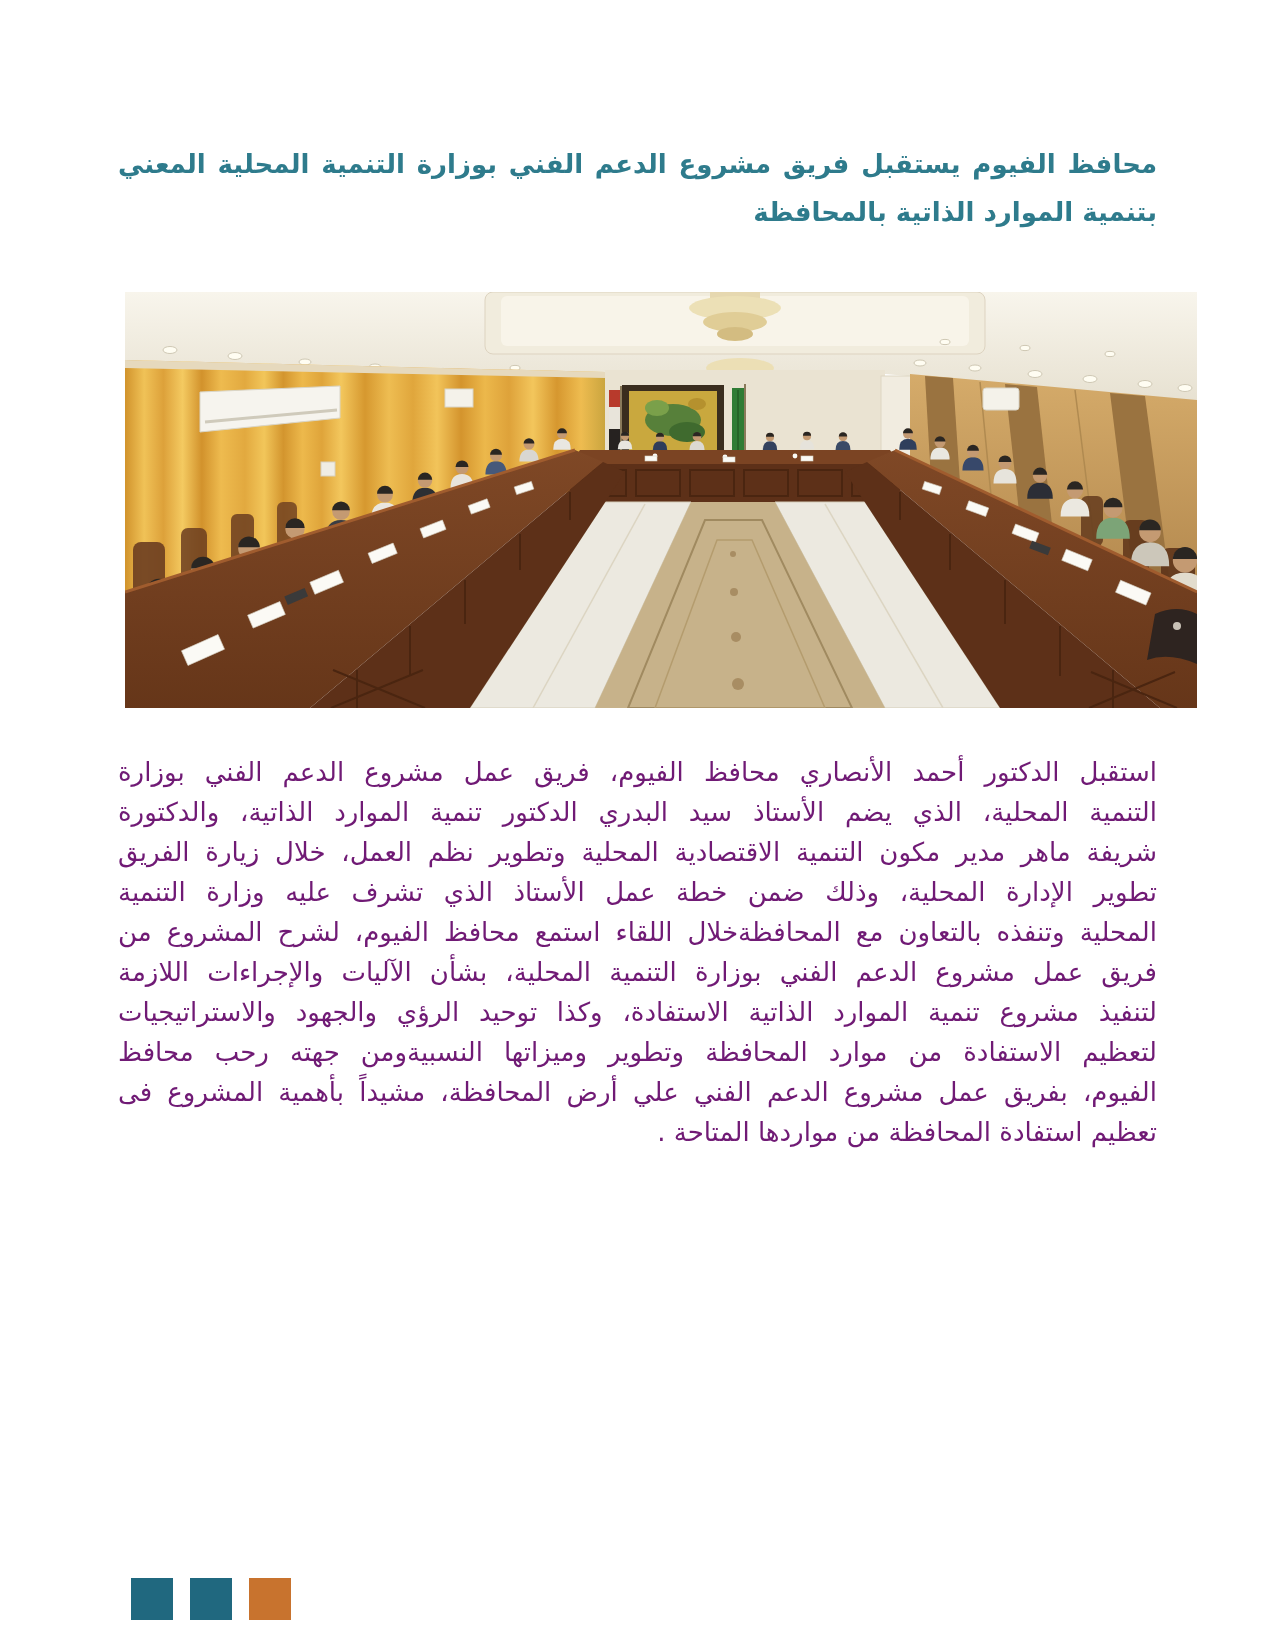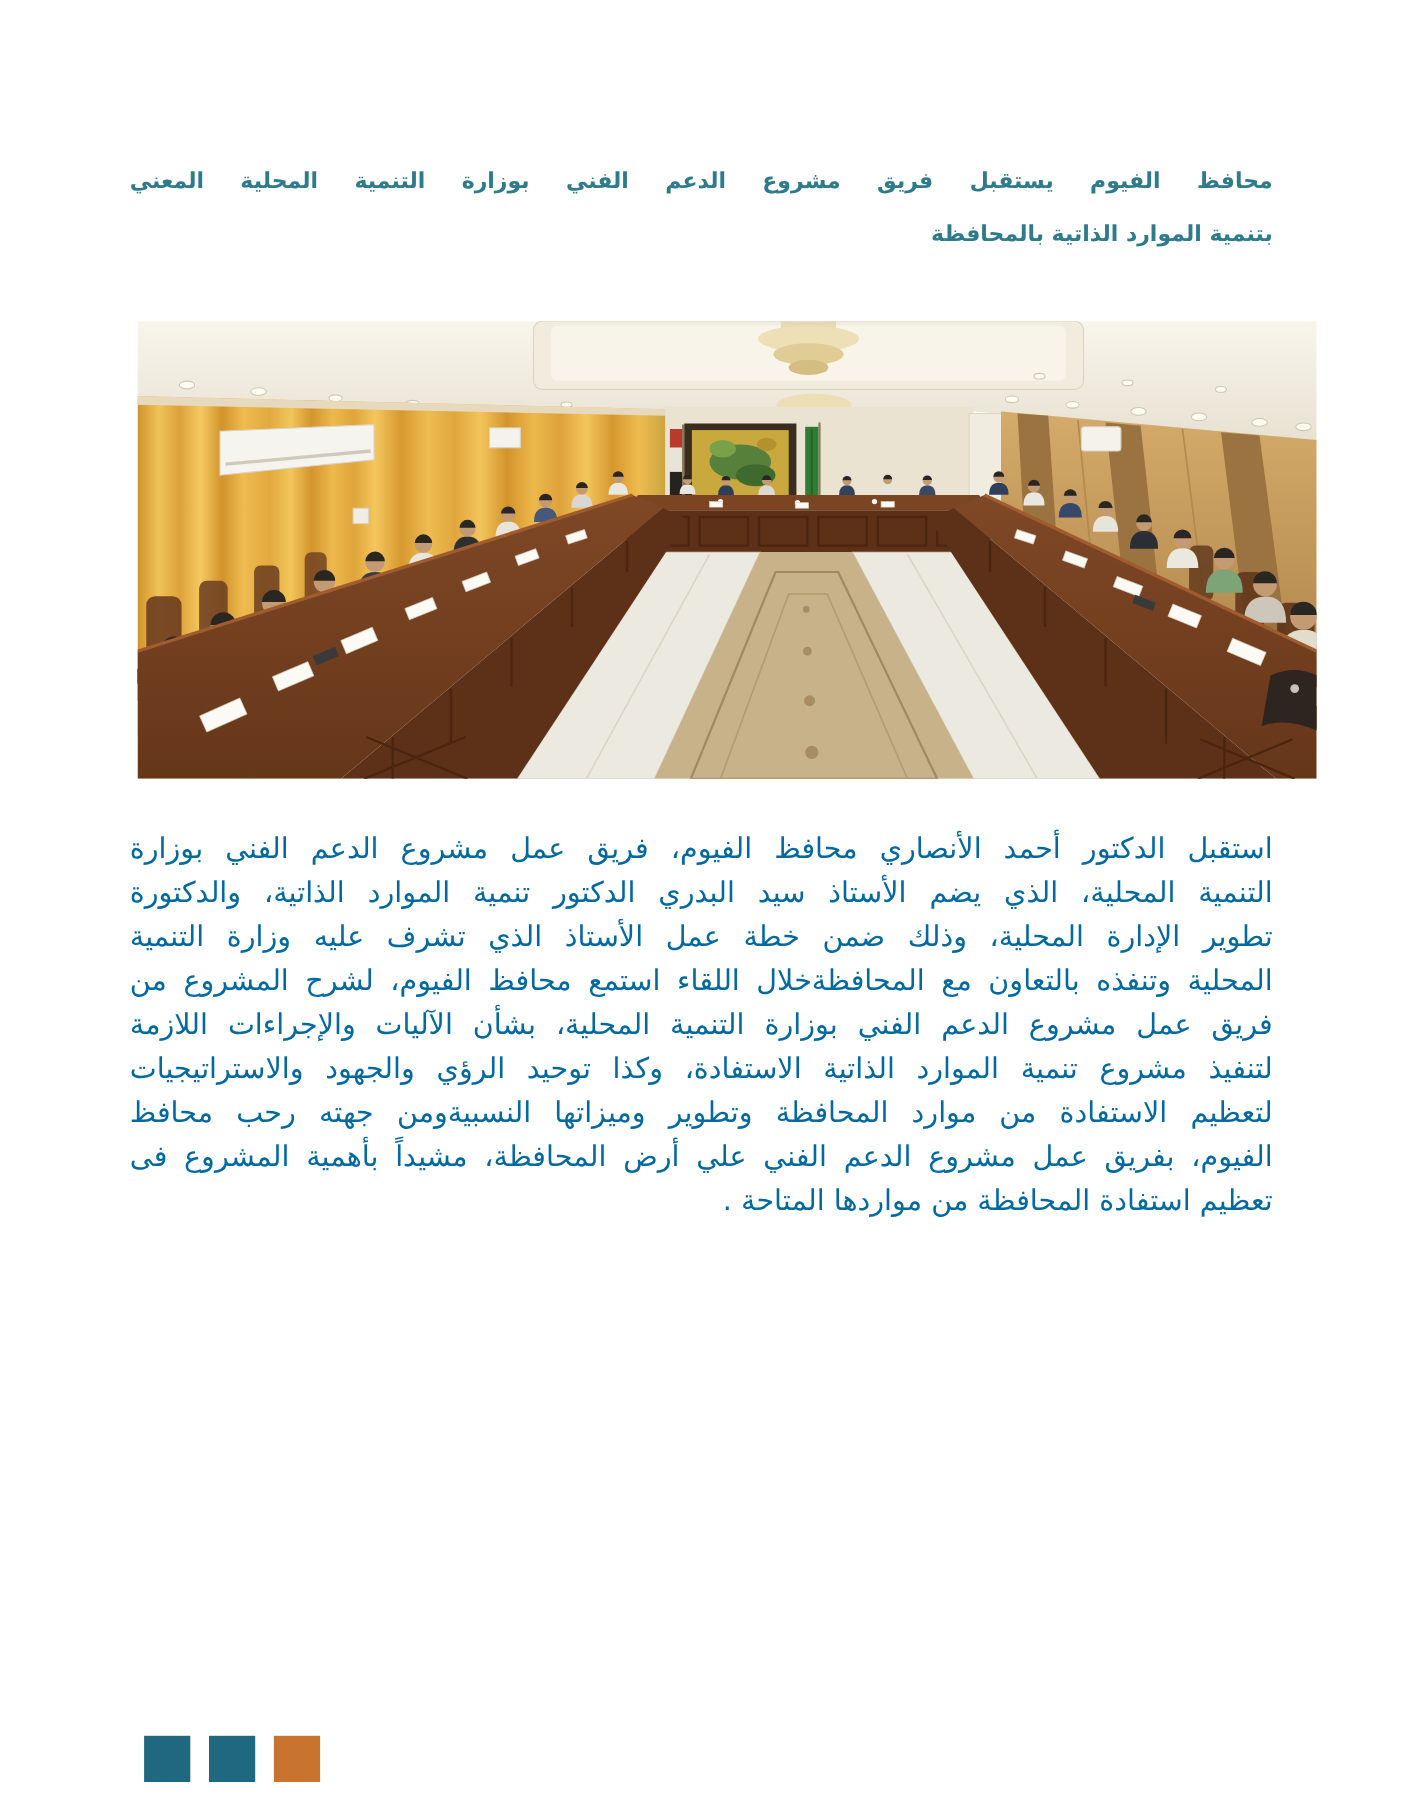--- a/index.html
+++ b/index.html
@@ -3,32 +3,32 @@
 <meta charset="utf-8">
 <style>
   html,body{margin:0;padding:0;background:#ffffff;}
   .page{
     position:relative;width:1275px;height:1650px;background:#ffffff;overflow:hidden;
     font-family:"DejaVu Sans","Liberation Sans",sans-serif;direction:rtl;margin:0 auto;
   }
   
   .title{
     position:absolute;top:140px;right:118px;left:118px;margin:0;
-    color:#2e7b8c;font-size:20px;font-weight:bold;line-height:48px;
+    color:#2e7b8c;font-size:26px;font-weight:bold;line-height:48px;
   }
   .t-line{display:block;direction:rtl;}
   .just{text-align:justify;text-align-last:justify;}
   .rt{text-align:center;text-align-last:right;}
   
   .photo{position:absolute;top:292px;left:125px;width:1072px;height:416px;margin:0;}
   .photo svg{display:block;width:1072px;height:416px;}
   
   .body-text{
     position:absolute;top:752px;right:118px;left:118px;
-    color:#0369a1;font-size:26px;line-height:40px;font-weight:500;
+    color:#701a75;font-size:26px;line-height:40px;font-weight:500;
   }
   .b-line{display:block;direction:rtl;}
   
   .squares{position:absolute;top:1578px;left:131px;display:flex;gap:17px;direction:ltr;}
   .sq{width:42px;height:42px;display:block;}
   .sq-teal{background:#20687f;}
   .sq-orange{background:#c8732e;}
 </style>
 </head>
 <body>
@@ -300,20 +300,21 @@
       <g>
         <path d="M1030,322 Q1052,312 1072,322 L1072,372 Q1044,360 1022,368 Z" fill="#2e2420"></path>
         <circle cx="1052" cy="334" r="4" fill="#efe9dc" opacity="0.8"></circle>
       </g>
     </svg>
   </figure>
 
   <div class="body-text">
     <span class="b-line just">استقبل الدكتور أحمد الأنصاري محافظ الفيوم، فريق عمل مشروع الدعم الفني بوزارة</span>
     <span class="b-line just">التنمية المحلية، الذي يضم الأستاذ سيد البدري الدكتور تنمية الموارد الذاتية، والدكتورة</span>
+    <span class="b-line just">شريفة ماهر مدير مكون التنمية الاقتصادية المحلية وتطوير نظم العمل، خلال زيارة الفريق</span>
     <span class="b-line just">تطوير الإدارة المحلية، وذلك ضمن خطة عمل الأستاذ الذي تشرف عليه وزارة التنمية</span>
     <span class="b-line just">المحلية وتنفذه بالتعاون مع المحافظةخلال اللقاء استمع محافظ الفيوم، لشرح المشروع من</span>
     <span class="b-line just">فريق عمل مشروع الدعم الفني بوزارة التنمية المحلية، بشأن الآليات والإجراءات اللازمة</span>
     <span class="b-line just">لتنفيذ مشروع تنمية الموارد الذاتية الاستفادة، وكذا توحيد الرؤي والجهود والاستراتيجيات</span>
     <span class="b-line just">لتعظيم الاستفادة من موارد المحافظة وتطوير وميزاتها النسبيةومن جهته رحب محافظ</span>
     <span class="b-line just">الفيوم، بفريق عمل مشروع الدعم الفني علي أرض المحافظة، مشيداً بأهمية المشروع فى</span>
     <span class="b-line rt">تعظيم استفادة المحافظة من مواردها المتاحة .</span>
   </div>
 
   <div class="squares">

